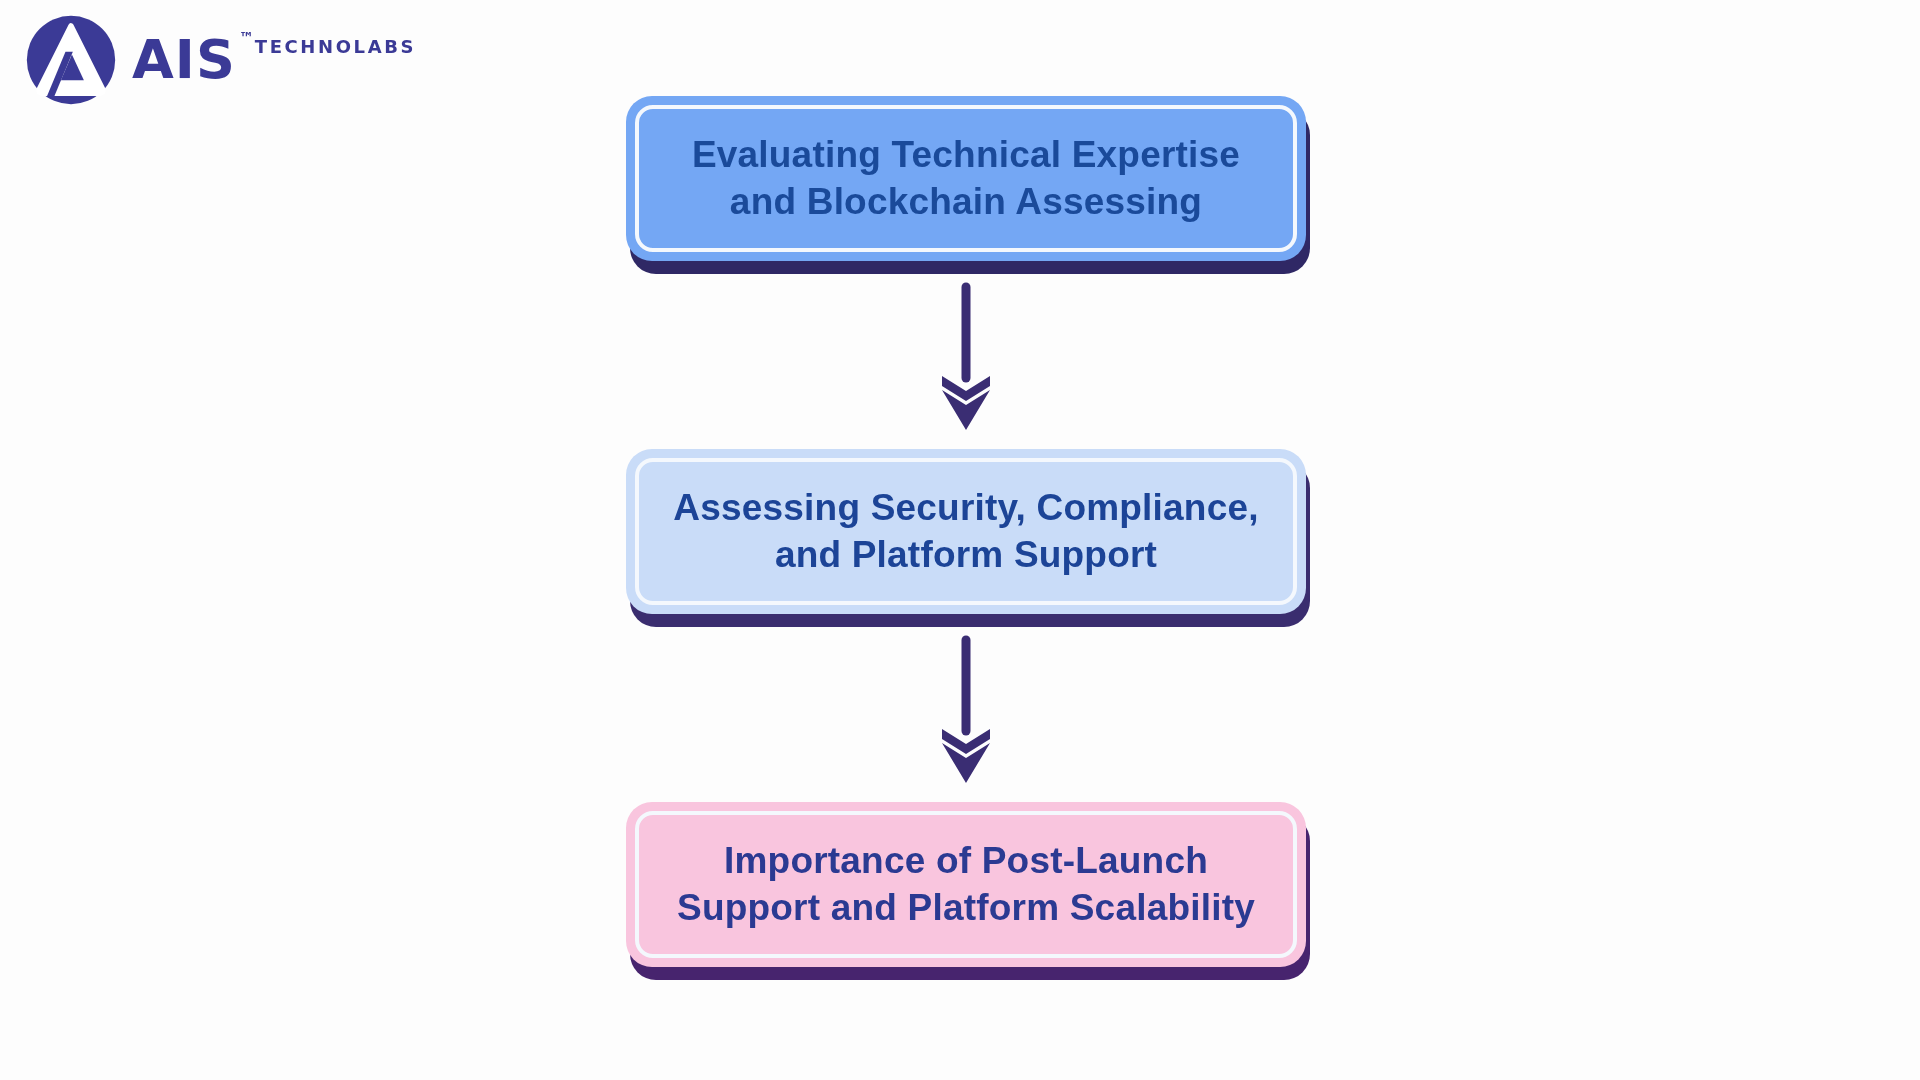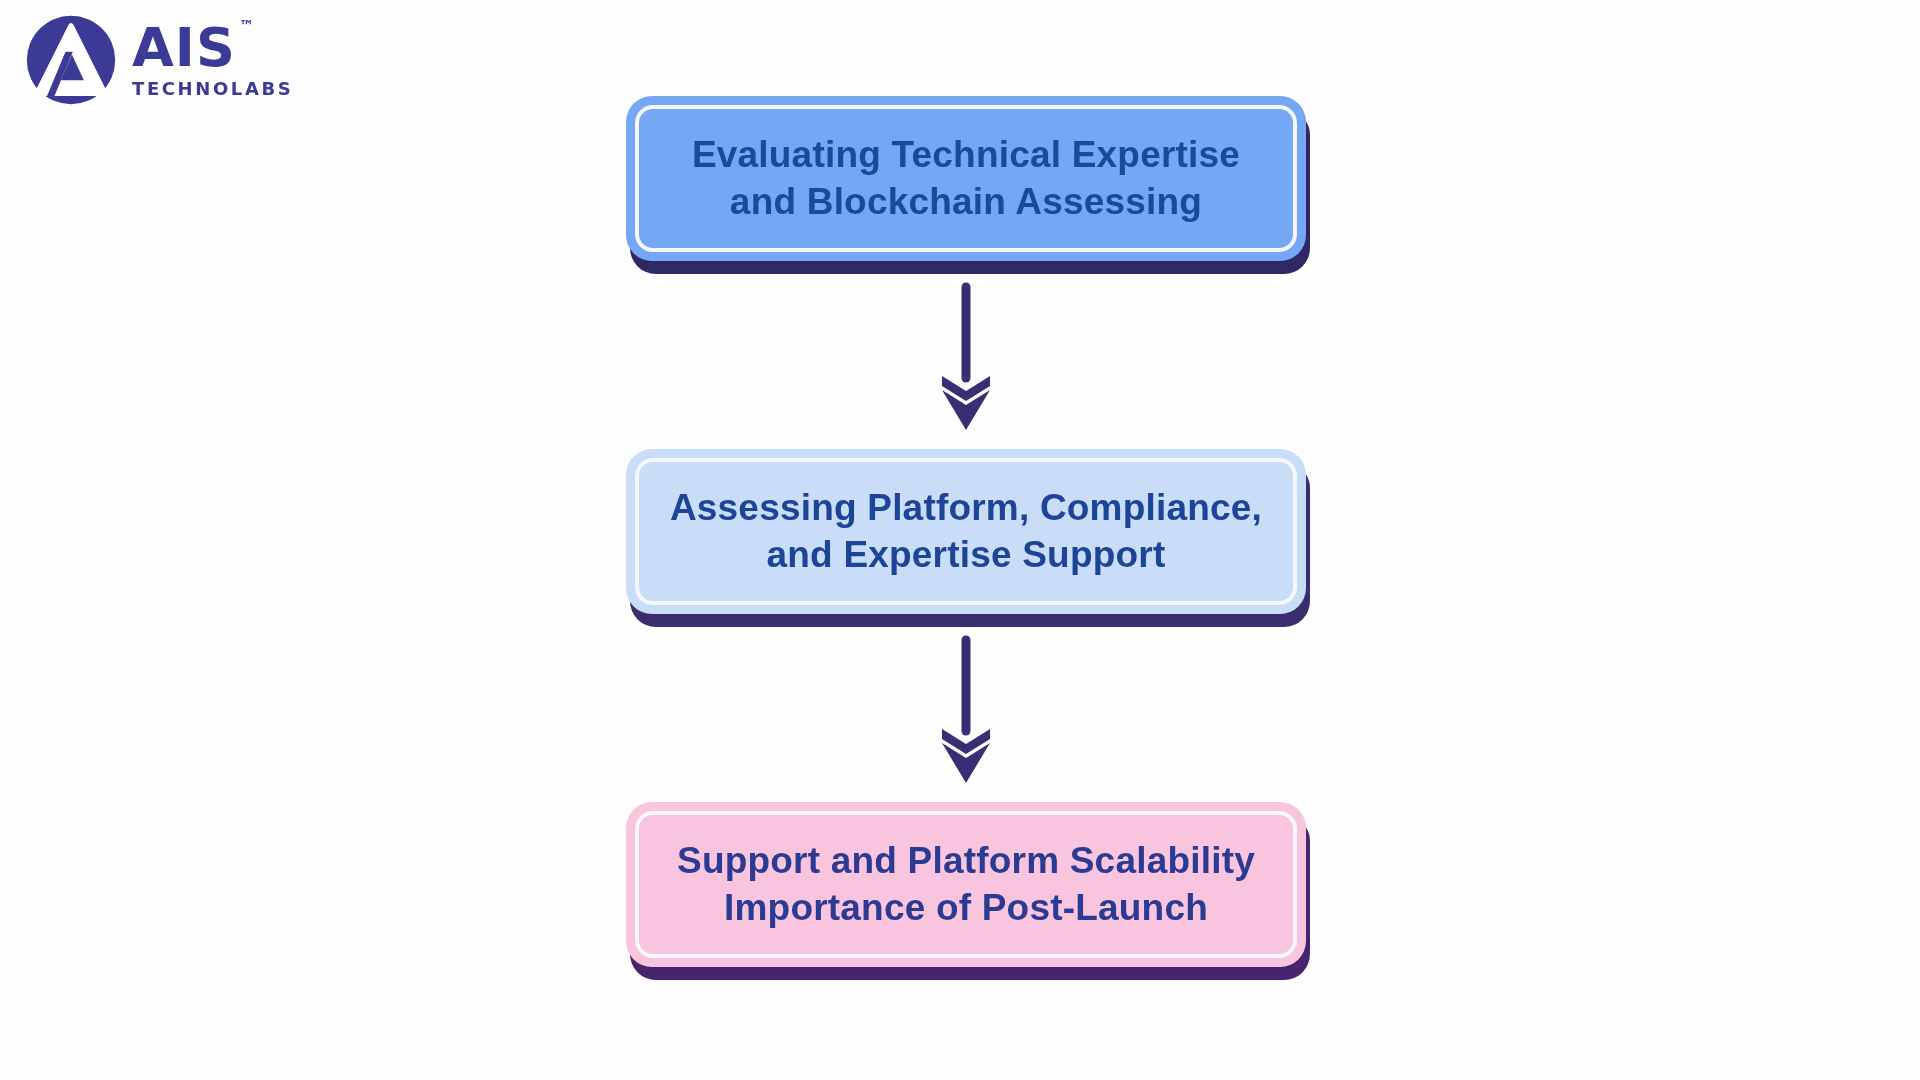--- a/index.html
+++ b/index.html
@@ -23,21 +23,21 @@
   
   .logo {
     position: absolute;
     left: 25px;
     top: 14px;
     display: flex;
     align-items: center;
     gap: 15px;
   }
   .logo-mark { width: 92px; height: 92px; display: block; }
-  .logo-text { display: flex; flex-direction: column; }
+  .logo-text { display: flex; flex-direction: row; }
   .brand-row {
     font-family: "DejaVu Sans", sans-serif;
     font-weight: bold;
     font-size: 54px;
     line-height: 1;
     letter-spacing: 1px;
     color: var(--brand);
     display: flex;
     align-items: flex-start;
   }
@@ -135,34 +135,34 @@
     <div class="arrow-wrap">
       <svg class="arrow" viewBox="0 0 64 150" aria-hidden="true">
         <path d="M32 7 L32 98" stroke="currentColor" stroke-width="9" stroke-linecap="round" fill="none"></path>
         <polygon points="8,96 32,111 56,96 56,106 32,121 8,106" fill="currentColor"></polygon>
         <polygon points="8,110 32,125 56,110 32,150" fill="currentColor"></polygon>
       </svg>
     </div>
 
     <section class="step" style="--fill: #c9dcf8; --text: #1c4497; --shadow: #3a2d6f;">
       <p class="step-text">
-        <span>Assessing Platform, Compliance,</span>
-        <span>and Expertise Support</span>
+        <span>Assessing Security, Compliance,</span>
+        <span>and Platform Support</span>
       </p>
     </section>
 
     <div class="arrow-wrap">
       <svg class="arrow" viewBox="0 0 64 150" aria-hidden="true">
         <path d="M32 7 L32 98" stroke="currentColor" stroke-width="9" stroke-linecap="round" fill="none"></path>
         <polygon points="8,96 32,111 56,96 56,106 32,121 8,106" fill="currentColor"></polygon>
         <polygon points="8,110 32,125 56,110 32,150" fill="currentColor"></polygon>
       </svg>
     </div>
 
     <section class="step" style="--fill: #f9c5de; --text: #2b3a92; --shadow: #47246e;">
       <p class="step-text">
+        <span>Importance of Post-Launch</span>
         <span>Support and Platform Scalability</span>
-        <span>Importance of Post-Launch</span>
       </p>
     </section>
 
   </main>
 </div>
 
 </body></html>

